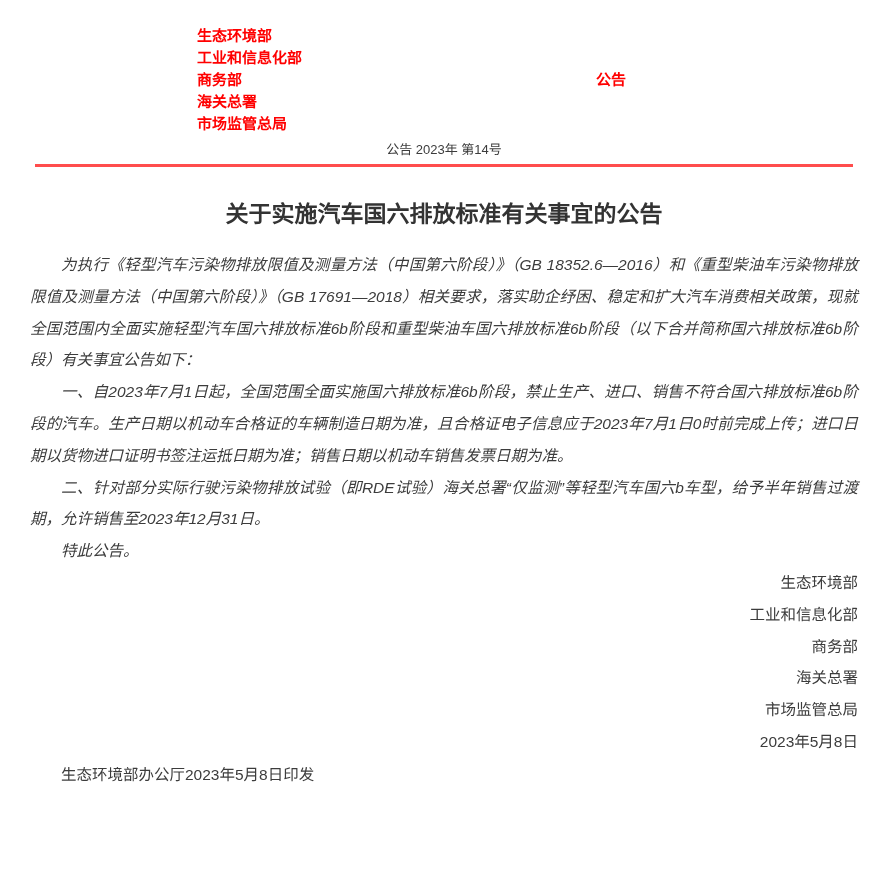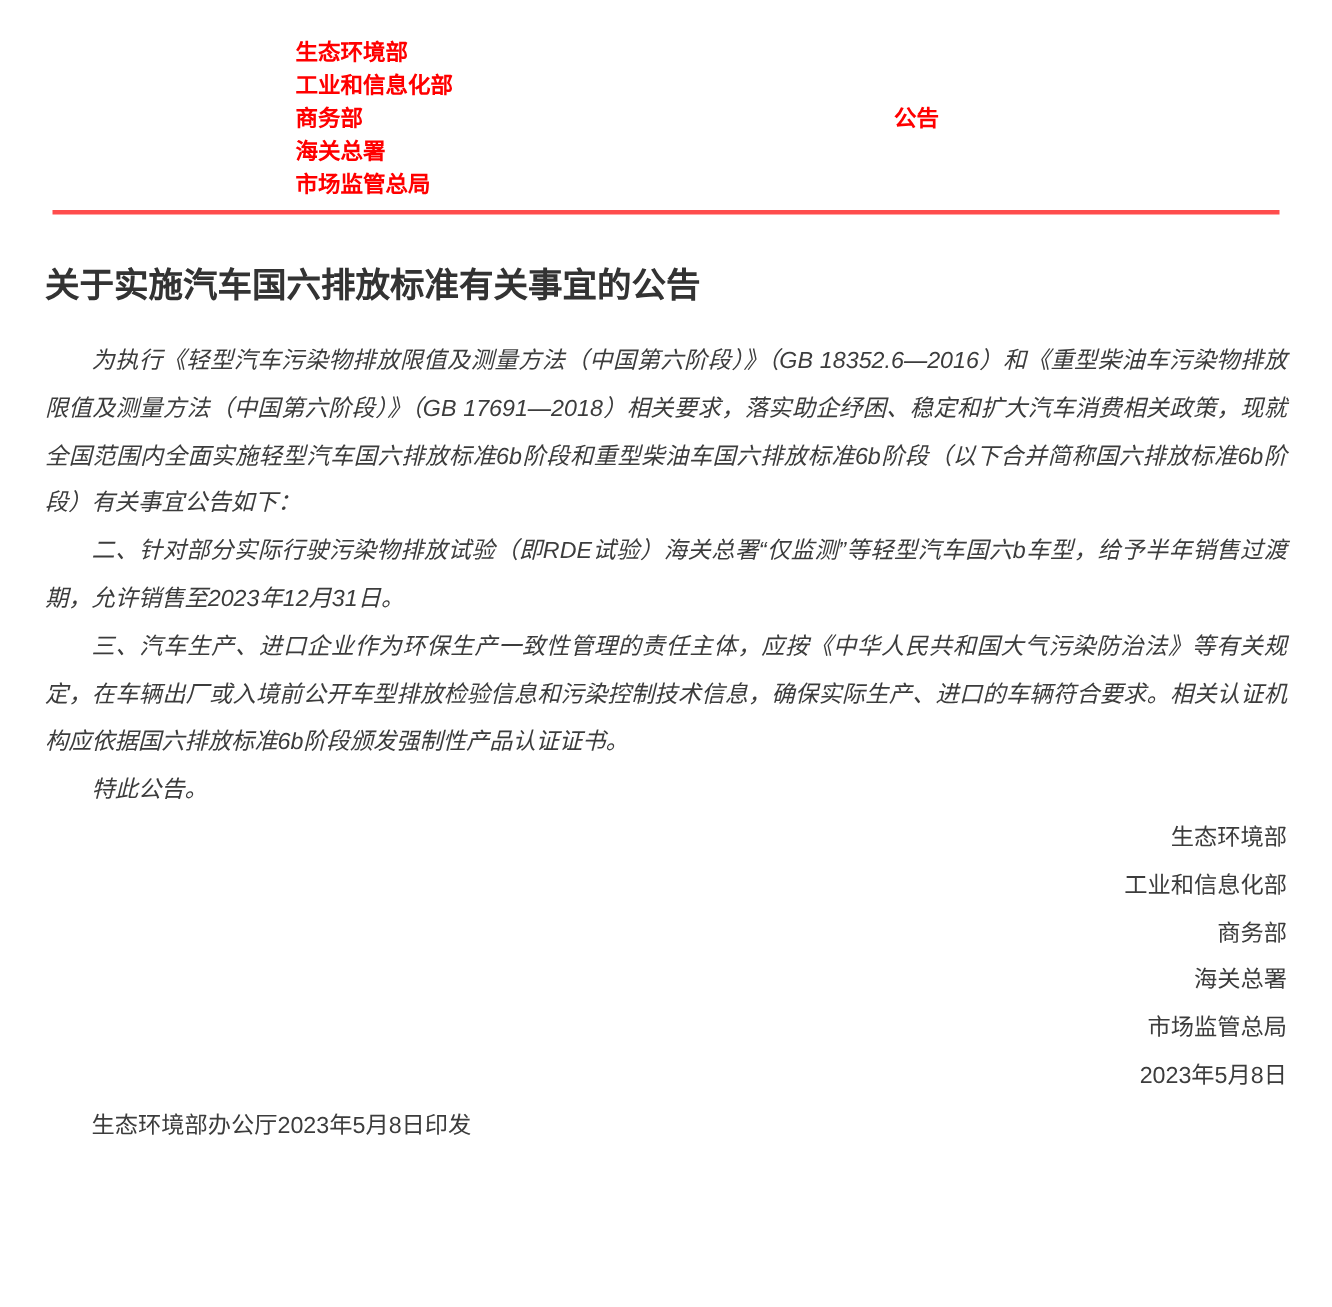--- a/index.html
+++ b/index.html
@@ -60,21 +60,21 @@
   .red-divider {
     height: 3px;
     background: var(--divider);
     margin: 5px 5px 0 5px;
     border: none;
   }
 
   
   .doc-title {
     margin: 33px 0 0 0;
-    text-align: left;
+    text-align: center;
     font-size: 23px;
     font-weight: bold;
     line-height: 28px;
     color: #333333;
   }
 
   
   .doc-body {
     margin-top: 21px;
     font-size: 15.5px;
@@ -114,29 +114,30 @@
     <div class="agency-list">
       <div>生态环境部</div>
       <div>工业和信息化部</div>
       <div>商务部</div>
       <div>海关总署</div>
       <div>市场监管总局</div>
     </div>
     <div class="gonggao-label">公告</div>
   </div>
 
+  <div class="doc-number">公告 2023年 第14号</div>
 
   <div class="red-divider"></div>
 
   <h1 class="doc-title">关于实施汽车国六排放标准有关事宜的公告</h1>
 
   <div class="doc-body">
     <p>为执行《轻型汽车污染物排放限值及测量方法（中国第六阶段）》（GB 18352.6—2016）和《重型柴油车污染物排放限值及测量方法（中国第六阶段）》（GB 17691—2018）相关要求，落实助企纾困、稳定和扩大汽车消费相关政策，现就全国范围内全面实施轻型汽车国六排放标准6b阶段和重型柴油车国六排放标准6b阶段（以下合并简称国六排放标准6b阶段）有关事宜公告如下：</p>
+    <p>一、自2023年7月1日起，全国范围全面实施国六排放标准6b阶段，禁止生产、进口、销售不符合国六排放标准6b阶段的汽车。生产日期以机动车合格证的车辆制造日期为准，且合格证电子信息应于2023年7月1日0时前完成上传；进口日期以货物进口证明书签注运抵日期为准；销售日期以机动车销售发票日期为准。</p>
     <p>二、针对部分实际行驶污染物排放试验（即RDE试验）海关总署“仅监测”等轻型汽车国六b车型，给予半年销售过渡期，允许销售至2023年12月31日。</p>
-    <p>三、汽车生产、进口企业作为环保生产一致性管理的责任主体，应按《中华人民共和国大气污染防治法》等有关规定，在车辆出厂或入境前公开车型排放检验信息和污染控制技术信息，确保实际生产、进口的车辆符合要求。相关认证机构应依据国六排放标准6b阶段颁发强制性产品认证证书。</p>
     <p>特此公告。</p>
   </div>
 
   <div class="signature-block">
     <div>生态环境部</div>
     <div>工业和信息化部</div>
     <div>商务部</div>
     <div>海关总署</div>
     <div>市场监管总局</div>
     <div>2023年5月8日</div>

